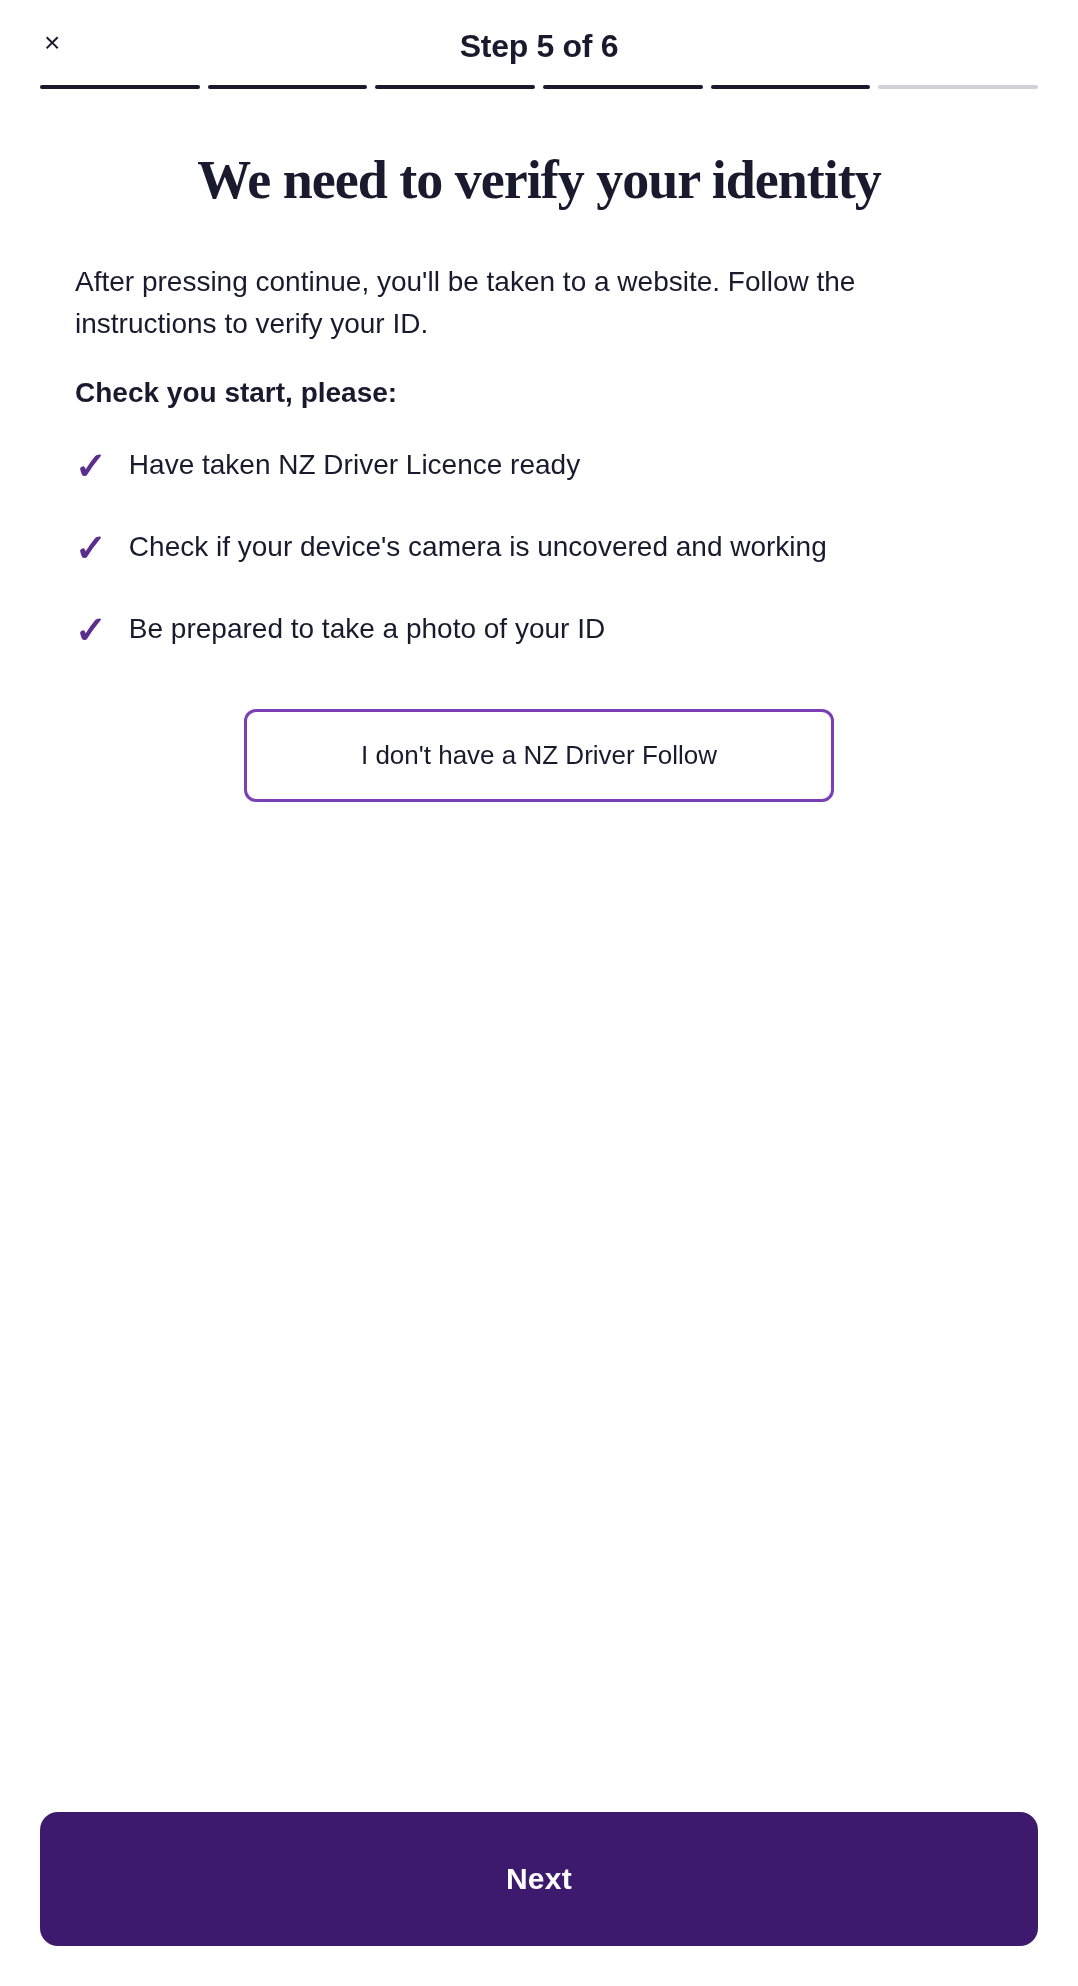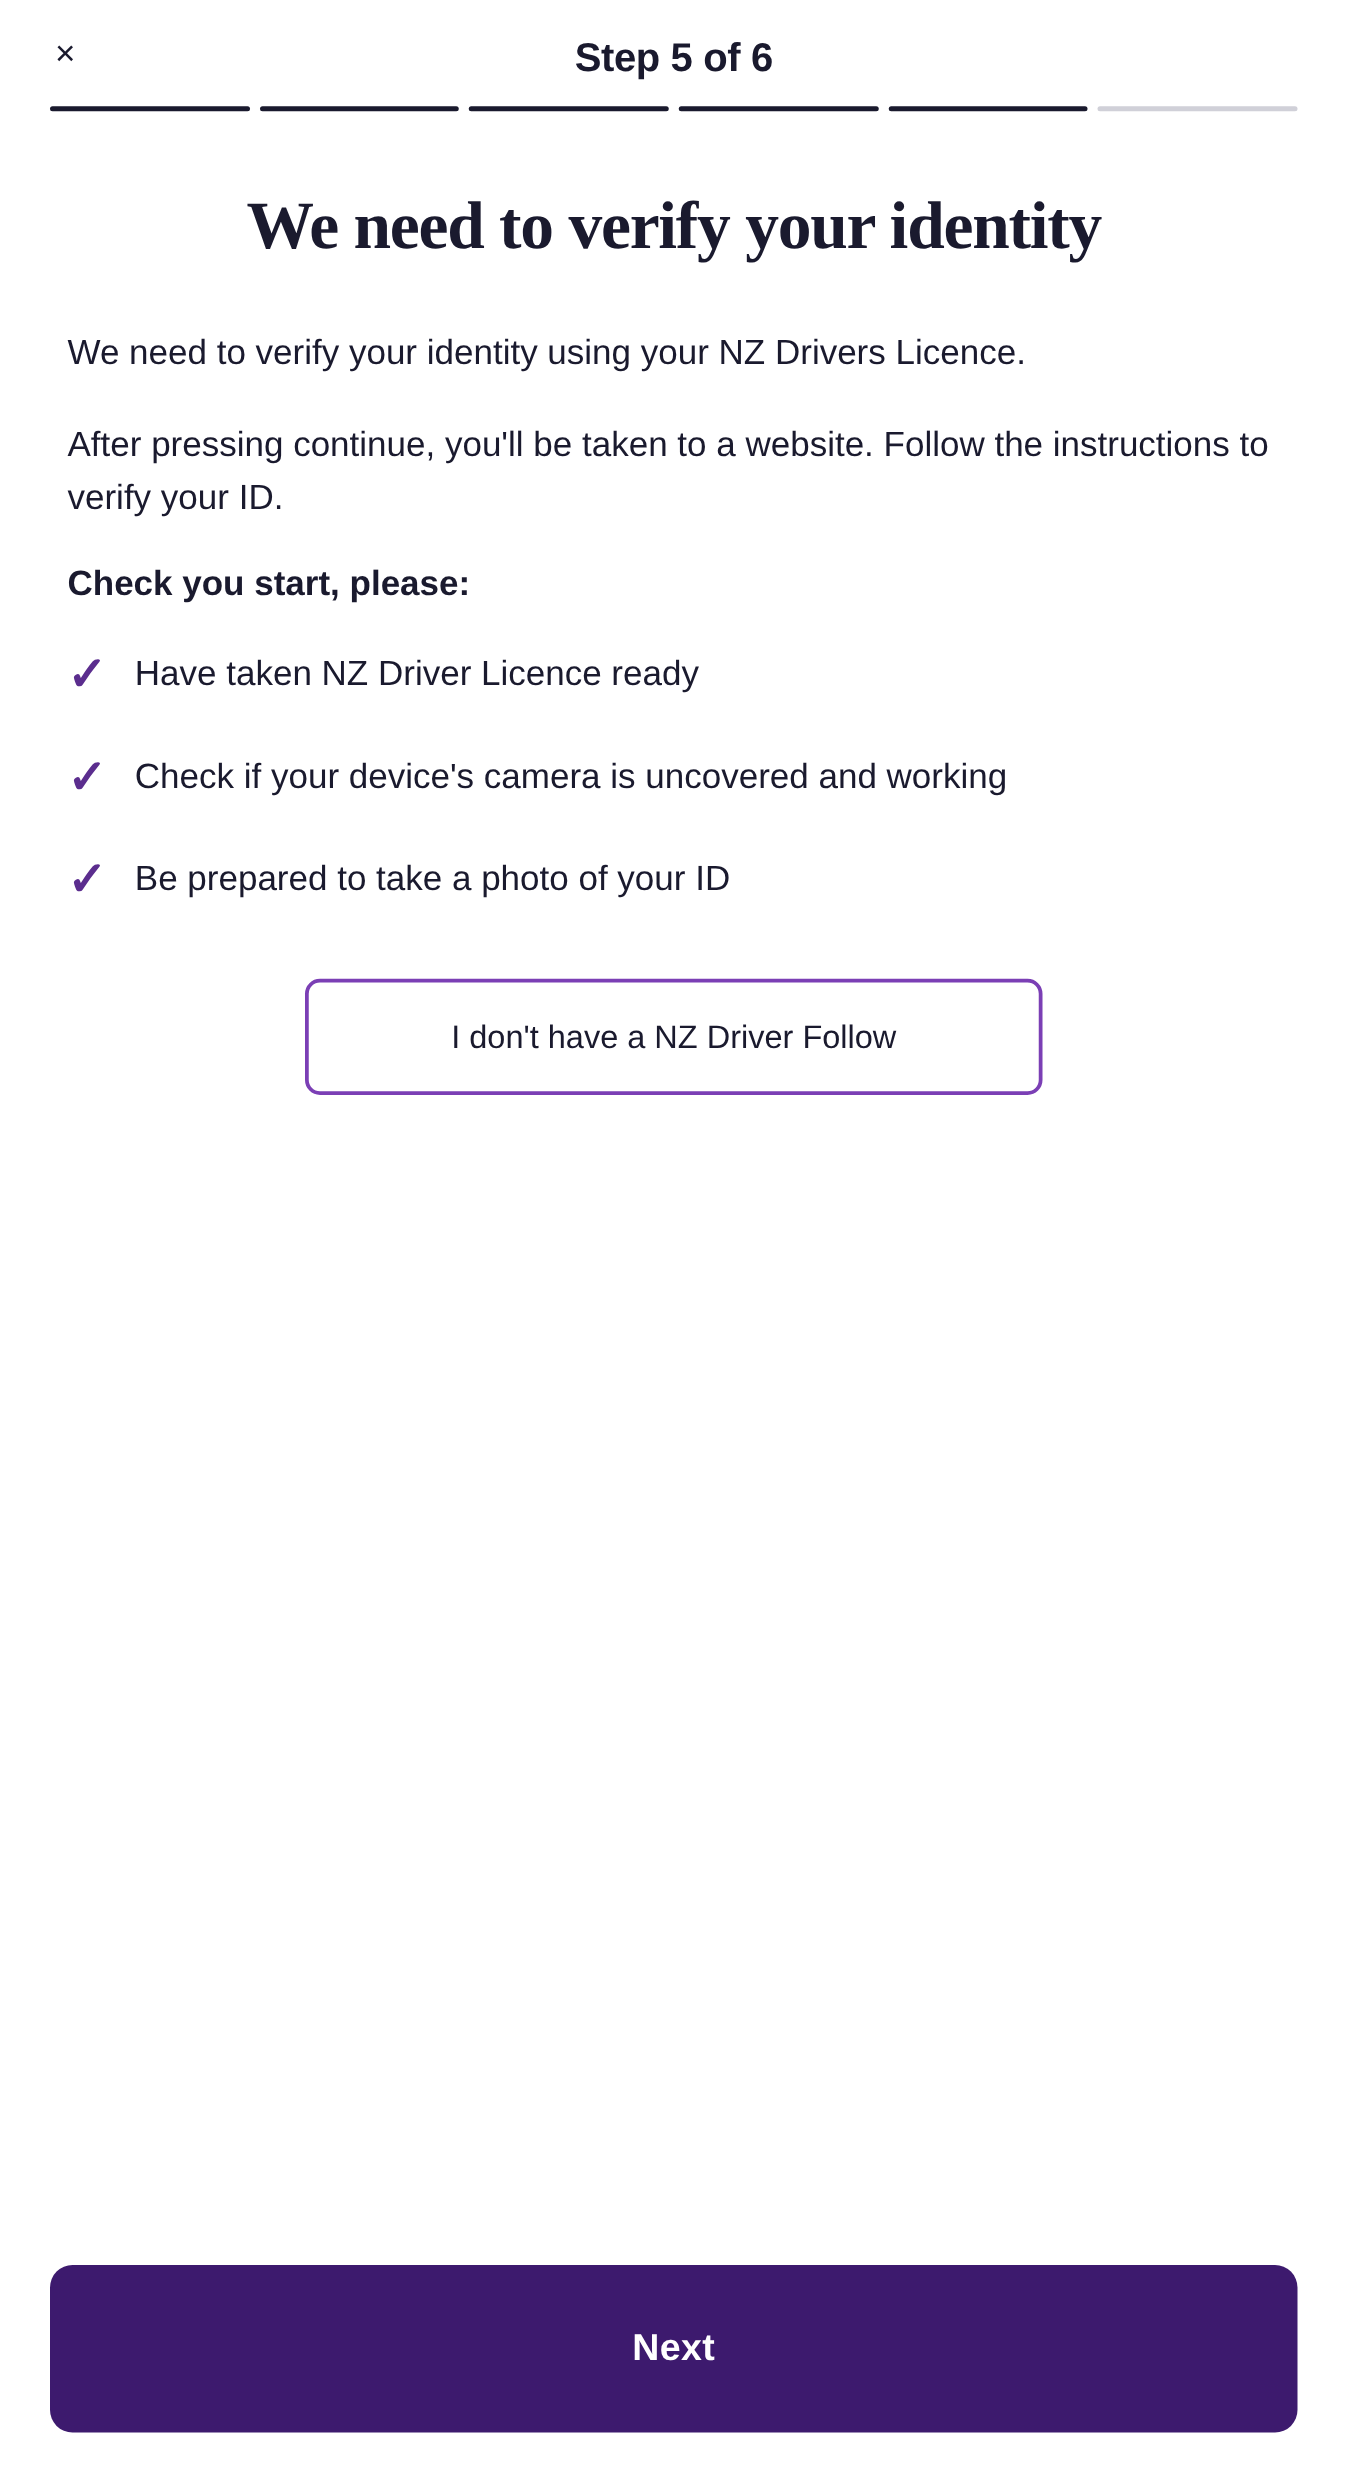--- a/index.html
+++ b/index.html
@@ -64,21 +64,21 @@
 
     .progress-segment.filled {
       background-color: #1a1a2e;
     }
 
     .progress-segment.empty {
       background-color: #d0d0d8;
     }
 
     .main-content {
-      padding: 0 54px;
+      padding: 0 75px;
       flex: 1;
     }
 
     .page-heading {
       font-size: 54px;
       font-weight: 800;
       color: #1a1a2e;
       text-align: center;
       line-height: 1.15;
       margin-bottom: 50px;
@@ -179,21 +179,20 @@
   <div class="progress-segment filled"></div>
   <div class="progress-segment filled"></div>
   <div class="progress-segment filled"></div>
   <div class="progress-segment filled"></div>
   <div class="progress-segment empty"></div>
 </div>
 
 <div class="main-content">
   <h1 class="page-heading">We need to verify your identity</h1>
 
-  <p class="description">We need to verify your identity using your NZ Drivers Licence.</p>
   <p class="description">After pressing continue, you'll be taken to a website. Follow the instructions to verify your ID.</p>
 
   <p class="before-start-label">Check you start, please:</p>
 
   <ul class="checklist">
     <li class="checklist-item">
       <span class="check-icon">✓</span>
       <span class="checklist-text">Have taken NZ Driver Licence ready</span>
     </li>
     <li class="checklist-item">

